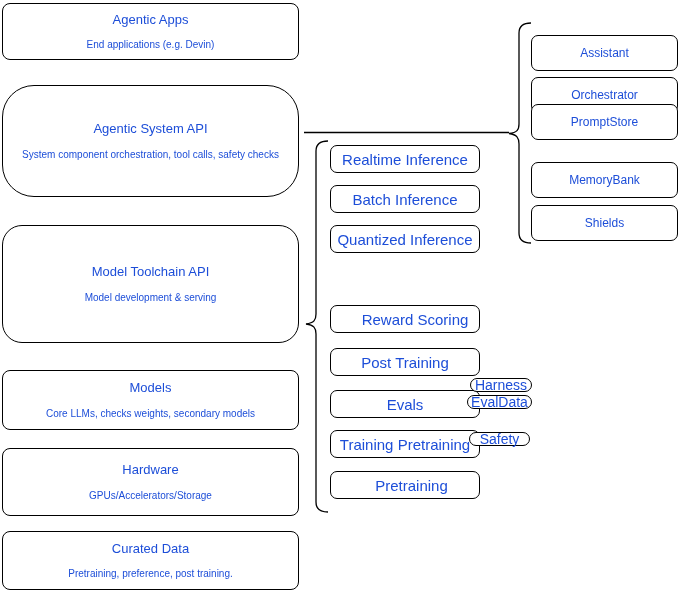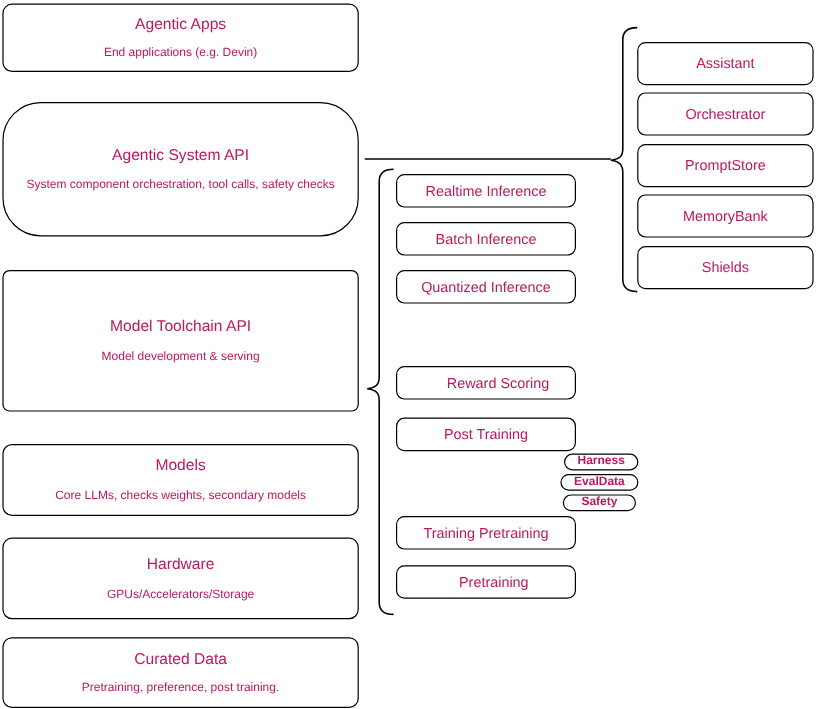--- a/index.html
+++ b/index.html
@@ -2,21 +2,21 @@
 <html><head>
 <meta charset="utf-8">
 <style>
   html, body { margin: 0; padding: 0; background: #ffffff; }
   .canvas {
     position: relative;
     width: 682px;
     height: 591px;
     background: #ffffff;
     font-family: "Liberation Sans", sans-serif;
-    color: #be185d;
+    color: #1d4ed8;
     overflow: hidden;
   }
   .connector-layer {
     position: absolute;
     left: 0; top: 0;
     width: 682px; height: 591px;
   }
   .lbox {
     position: absolute;
     left: 2px;
@@ -37,21 +37,21 @@
     left: 330px;
     width: 150px;
     height: 28px;
     box-sizing: border-box;
     border: 1.3px solid #000000;
     border-radius: 7px;
     background: #ffffff;
     display: flex;
     align-items: center;
     justify-content: center;
-    font-size: 12px;
+    font-size: 15px;
     white-space: nowrap;
   }
   .rbox {
     position: absolute;
     left: 531px;
     width: 147px;
     height: 36px;
     box-sizing: border-box;
     border: 1.3px solid #000000;
     border-radius: 7px;
@@ -64,24 +64,23 @@
   }
   .pill {
     position: absolute;
     box-sizing: border-box;
     border: 1.2px solid #000000;
     border-radius: 8px;
     background: #ffffff;
     display: flex;
     align-items: center;
     justify-content: center;
-    font-size: 10px;
+    font-size: 14px;
     line-height: 1;
     white-space: nowrap;
-    font-weight: bold;
   }
 </style>
 </head>
 <body>
 
 <div class="canvas">
 
   <svg class="connector-layer" width="682" height="591" viewBox="0 0 682 591" fill="none" stroke="#000000" stroke-width="1.3">
     <line x1="304" y1="132.5" x2="509" y2="132.5"></line>
     <path d="M328,141 C320,141 316,144 316,151 L316,314 C316,320 314,323 306,324 C314,325 316,328 316,334 L316,502 C316,509 320,512 328,512"></path>
@@ -89,21 +88,21 @@
   </svg>
 
   <div class="lbox" style="top:3px;height:57px;border-radius:8px;">
     <div class="t">Agentic Apps</div>
     <div class="s">End applications (e.g. Devin)</div>
   </div>
   <div class="lbox" style="top:85px;height:112px;border-radius:32px;">
     <div class="t">Agentic System API</div>
     <div class="s">System component orchestration, tool calls, safety checks</div>
   </div>
-  <div class="lbox" style="top:225px;height:118px;border-radius:6px;">
+  <div class="lbox" style="top:225px;height:118px;border-radius:20px;">
     <div class="t">Model Toolchain API</div>
     <div class="s">Model development &amp; serving</div>
   </div>
   <div class="lbox" style="top:370px;height:60px;border-radius:8px;">
     <div class="t">Models</div>
     <div class="s">Core LLMs, checks weights, secondary models</div>
   </div>
   <div class="lbox" style="top:448px;height:68px;border-radius:8px;">
     <div class="t">Hardware</div>
     <div class="s">GPUs/Accelerators/Storage</div>
@@ -111,26 +110,27 @@
   <div class="lbox" style="top:531px;height:59px;border-radius:8px;">
     <div class="t">Curated Data</div>
     <div class="s">Pretraining, preference, post training.</div>
   </div>
 
   <div class="mbox" style="top:145px;">Realtime Inference</div>
   <div class="mbox" style="top:185px;">Batch Inference</div>
   <div class="mbox" style="top:225px;">Quantized Inference</div>
   <div class="mbox" style="top:305px;padding-left:20px;">Reward Scoring</div>
   <div class="mbox" style="top:348px;">Post Training</div>
+  <div class="mbox" style="top:390px;">Evals</div>
   <div class="mbox" style="top:430px;">Training Pretraining</div>
   <div class="mbox" style="top:471px;padding-left:13px;">Pretraining</div>
 
   <div class="pill" style="left:470px;top:378px;width:62px;height:14px;">Harness</div>
   <div class="pill" style="left:467px;top:395px;width:65px;height:14px;">EvalData</div>
-  <div class="pill" style="left:469px;top:412px;width:61px;height:14px;">Safety</div>
+  <div class="pill" style="left:469px;top:432px;width:61px;height:14px;">Safety</div>
 
   <div class="rbox" style="top:35px;">Assistant</div>
   <div class="rbox" style="top:77px;">Orchestrator</div>
-  <div class="rbox" style="top:120px;">PromptStore</div>
+  <div class="rbox" style="top:104px;">PromptStore</div>
   <div class="rbox" style="top:205px;">Shields</div>
   <div class="rbox" style="top:162px;">MemoryBank</div>
 
 </div>
 
 </body></html>

